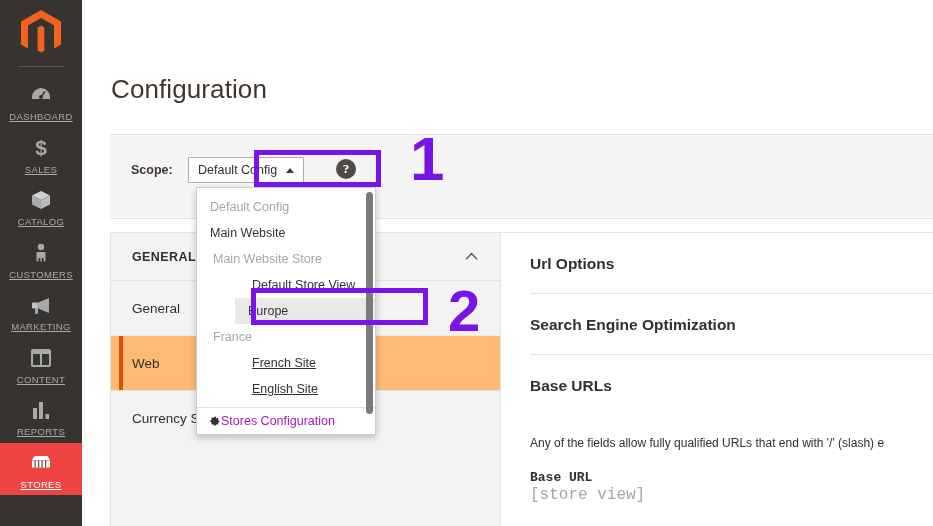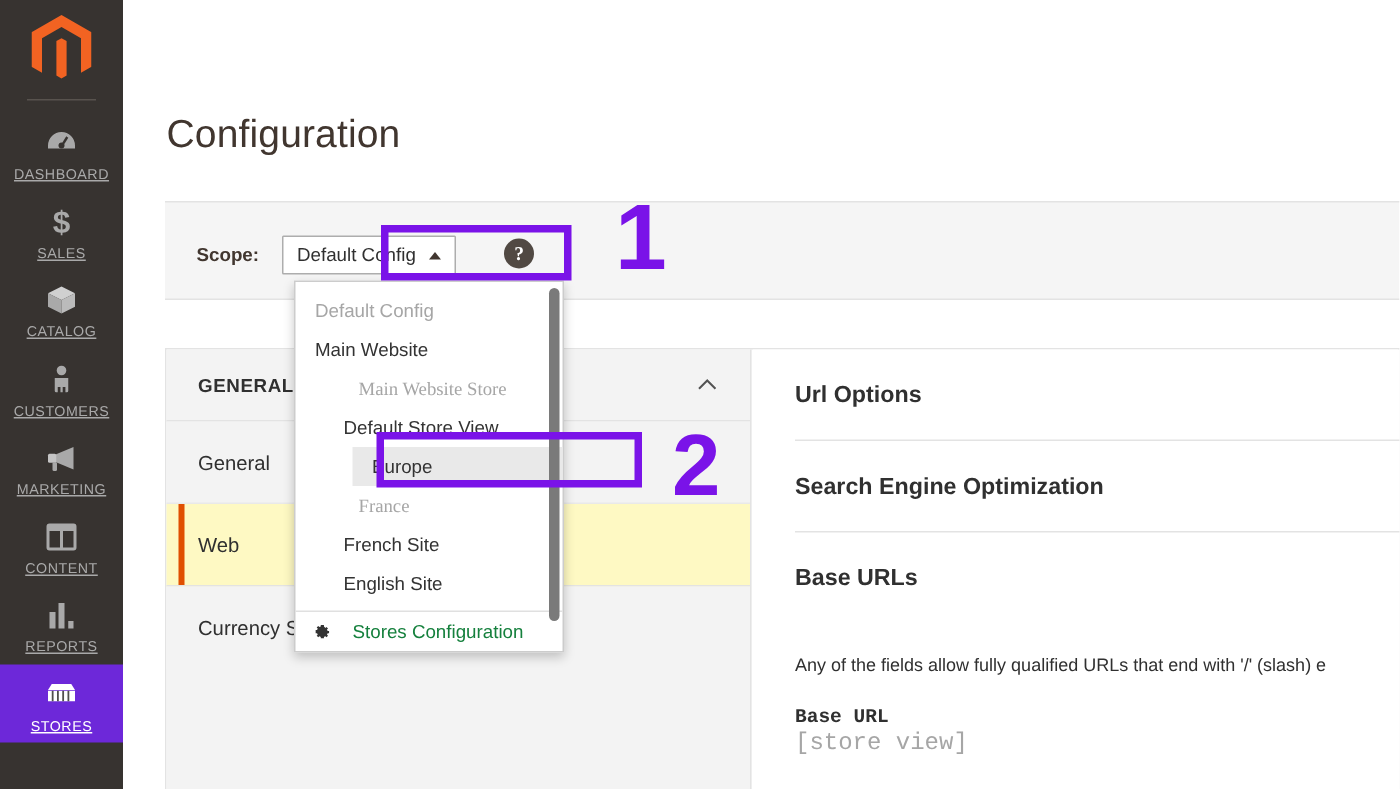--- a/index.html
+++ b/index.html
@@ -43,21 +43,21 @@
   }
   .nav-item {
     display: flex;
     flex-direction: column;
     align-items: center;
     justify-content: center;
     padding: 7px 0 6px 0;
     cursor: pointer;
     position: relative;
   }
-  .nav-item.active { background: #6d28d9; }
+  .nav-item.active { background: #ef4444; }
   .nav-icon {
     width: 26px; height: 26px;
     display: flex; align-items: center; justify-content: center;
     margin-bottom: 4px;
   }
   .nav-icon svg { display: block; }
   .nav-label {
     color: #a9a9a9;
     font-size: 9.5px;
     letter-spacing: 0.35px;
@@ -87,21 +87,21 @@
     color: #41362f;
     letter-spacing: 0.1px;
   }
 
   
   .scope-bar {
     position: absolute;
     left: 28px;
     top: 134px;
     width: 823px;
-    height: 66px;
+    height: 85px;
     background: #f5f5f5;
     border-top: 1px solid #e3e3e3;
     border-bottom: 1px solid #e3e3e3;
   }
   .scope-label {
     position: absolute;
     left: 21px;
     top: 28px;
     font-size: 12.5px;
     font-weight: bold;
@@ -170,36 +170,36 @@
     padding-left: 13px;
     white-space: nowrap;
     cursor: pointer;
     overflow: hidden;
   }
   .dd-item.group {
     color: #a6a6a6;
     cursor: default;
   }
   .dd-item.lvl-website { padding-left: 13px; }
-  .dd-item.lvl-store   { padding-left: 42px; font-family: Liberation Serif, serif; }
-  .dd-item.lvl-view    { padding-left: 32px; }
+  .dd-item.lvl-store   { padding-left: 16px; }
+  .dd-item.lvl-view    { padding-left: 55px; text-decoration: underline; }
   .dd-item.selected {
     background: #e9e9e9;
     margin-left: 38px;
   }
   .dd-footer {
     border-top: 1px solid #e0e0e0;
     margin-top: 5px;
     height: 27px;
     display: flex;
     align-items: center;
     padding-left: 11px;
-    gap: 14px;
+    gap: 0;
     font-size: 12.5px;
-    color: #15803d;
+    color: #a21caf;
     cursor: pointer;
   }
   .gear-icon { width: 13px; height: 13px; display:block; }
   .dd-scrollbar {
     position: absolute;
     right: 2px;
     top: 4px;
     width: 7px;
     height: 222px;
     background: #7a7a7a;
@@ -270,21 +270,21 @@
     align-items: center;
     padding-left: 21px;
     font-size: 13.5px;
     color: #303030;
     border-bottom: 1px solid #e9e9e9;
     cursor: pointer;
     position: relative;
     background: #f3f3f3;
   }
   .cfg-item.active {
-    background: #fef9c3;
+    background: #fdba74;
     border-bottom: 1px solid #e3e3e3;
   }
   .cfg-item.active::before {
     content: "";
     position: absolute;
     left: 8px; top: 0;
     width: 4px;
     height: 100%;
     background: #e04f00;
   }

